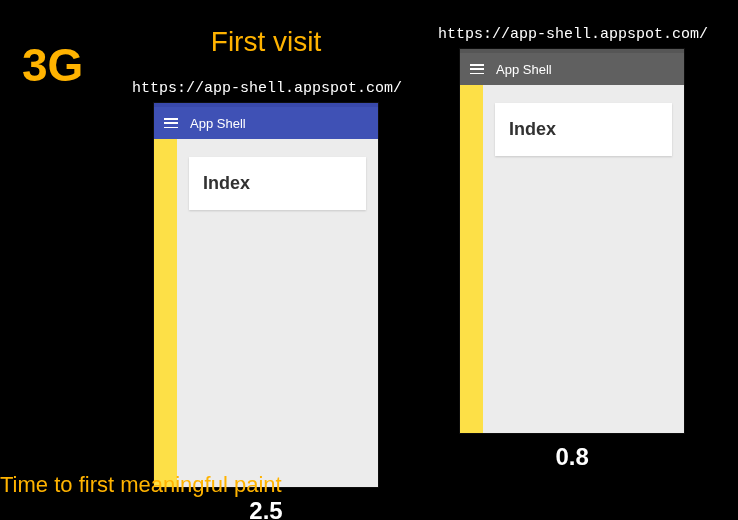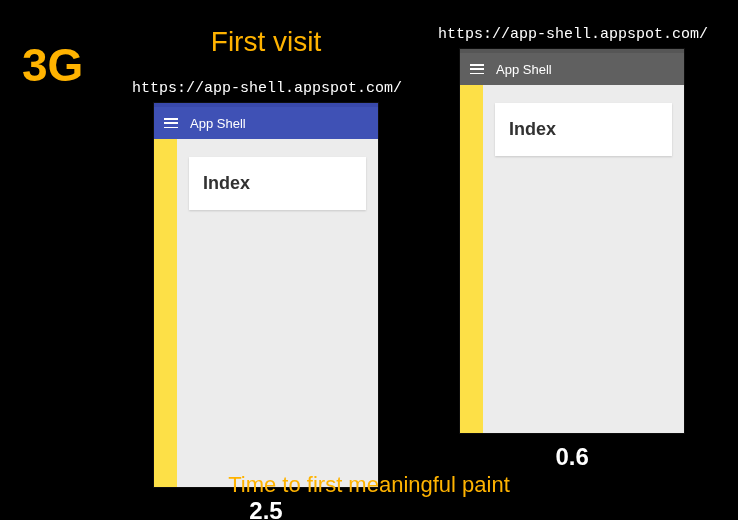--- a/index.html
+++ b/index.html
@@ -101,21 +101,20 @@
     font-size: 24px;
     font-weight: 700;
     margin-top: 10px;
     text-align: center;
   }
   .caption {
     position: absolute;
     bottom: 22px;
     left: 0;
     right: 0;
-    text-align: center;
     color: #ffb300;
     font-size: 22px;
     font-weight: 400;
   }
 </style>
 </head>
 <body>
 
 <div class="badge-3g">3G</div>
 
@@ -150,18 +149,18 @@
             <span></span>
             <span></span>
             <span></span>
           </div>
         <div>App Shell</div>
       </div>
       <div class="content-area">
         <div class="card">Index</div>
       </div>
     </div>
-    <div class="timing">0.6</div>
+    <div class="timing">0.8</div>
   </div>
 
 </div>
 
 <div class="caption">Time to first meaningful paint</div>
 
 </body></html>

